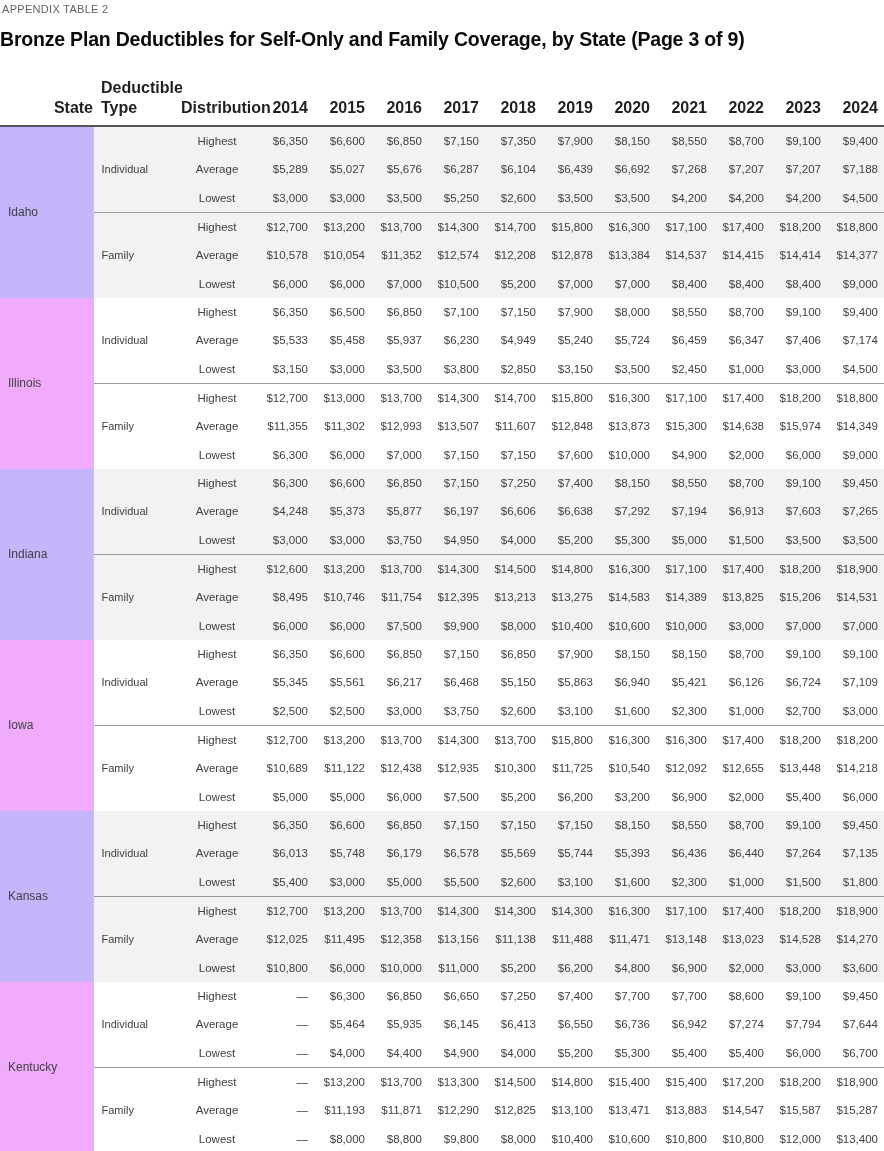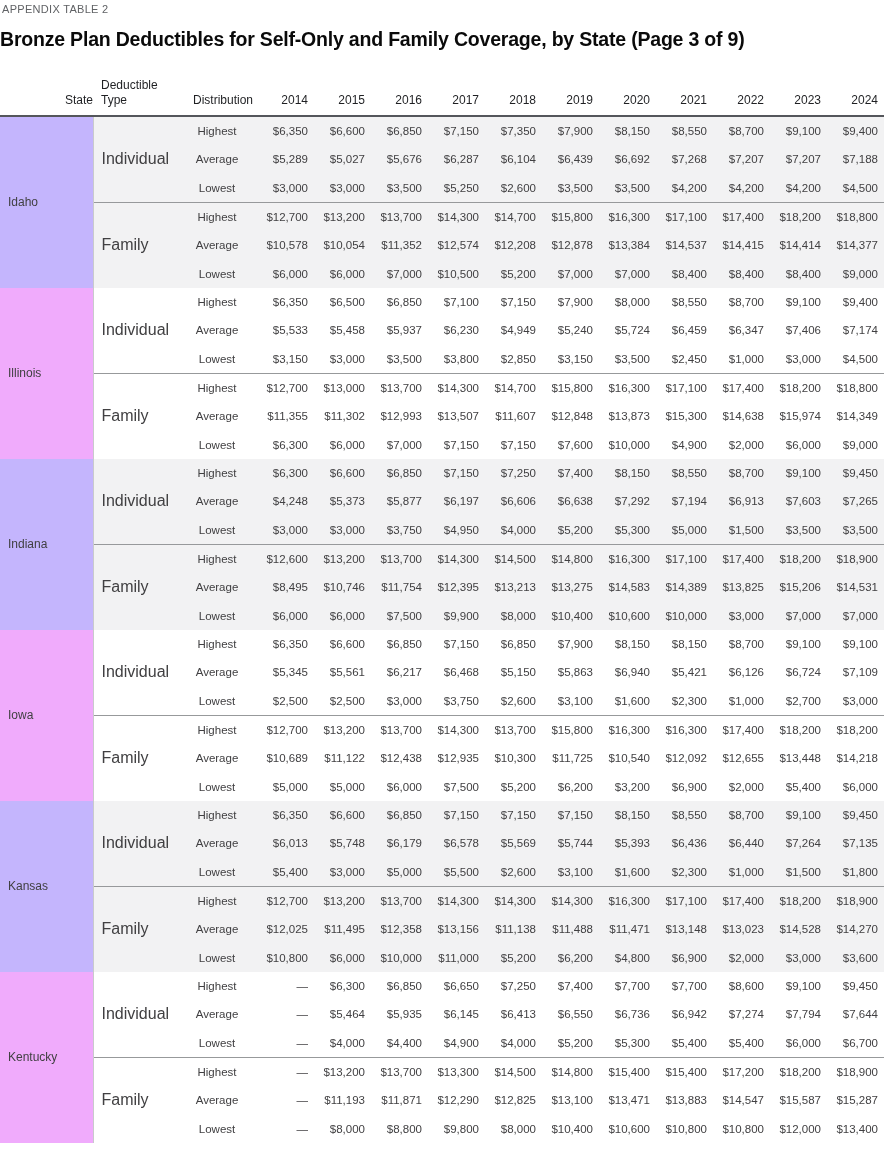--- a/index.html
+++ b/index.html
@@ -28,22 +28,22 @@
     white-space: nowrap;
   }
   table {
     border-collapse: collapse;
     table-layout: fixed;
     width: 884px;
     margin-top: 27px;
   }
   thead tr { border-bottom: 2px solid #54565b; }
   th {
-    font-size: 12px;
-    font-weight: normal;
+    font-size: 16px;
+    font-weight: bold;
     color: #1f2023;
     vertical-align: bottom;
     padding: 0 0 7px 0;
     line-height: 1.25;
   }
   th.state-col  { text-align: right;  padding-left: 16px; }
   th.type-col   { text-align: left;  padding-left: 8px; }
   th.dist-col   { text-align: right; padding-right: 4px; }
   th.year-col   { text-align: right; padding-right: 6px; }
   td {
@@ -52,21 +52,21 @@
     color: #414042;
     vertical-align: middle;
     padding: 0;
   }
   td.state-cell {
     background: #f0abfc;
     border-right: 1px solid #c9cacc;
     padding-left: 8px;
     font-size: 12px;
   }
-  td.type-cell { padding-left: 8px; font-size: 16px; }
+  td.type-cell { padding-left: 8px; font-size: 11px; }
   td.dist-cell { text-align: center; padding-right: 4px; }
   td.value-cell { text-align: right; padding-right: 6px; }
   tr.shaded td { background: #f2f2f3; }
   tr.shaded td.state-cell { background: #c4b5fd; }
   tr.family-start td { border-top: 1px solid #97999b; }
 </style>
 </head>
 <body>
 
 <div class="page">

